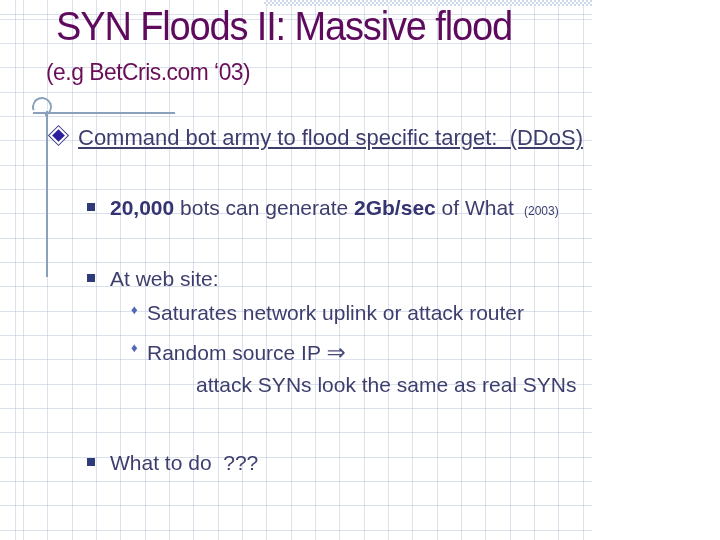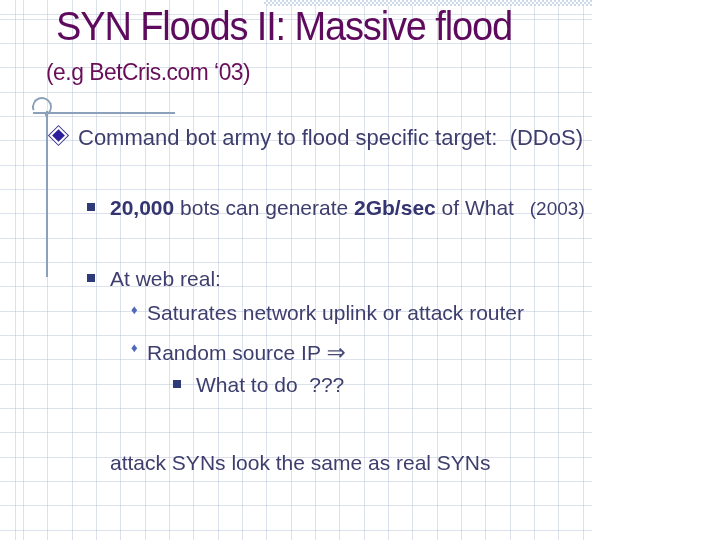--- a/index.html
+++ b/index.html
@@ -33,30 +33,30 @@
     transform:scaleX(.95);transform-origin:left top;white-space:pre;
   }
   .subtitle{
     position:absolute;left:46px;top:58px;
     font-size:24px;letter-spacing:-0.5px;color:#690e58;
     transform:scaleX(.95);transform-origin:left top;white-space:pre;
   }
   
   .content{position:absolute;left:0;top:0;width:720px;height:540px;}
   .line{position:absolute;color:#3e3e6e;line-height:1.25;white-space:pre;}
-  .line:nth-child(1){top:124px;left:78px;font-size:22px;}
+  .line:nth-child(1){top:124px;left:78px;font-size:22px;text-decoration:underline;}
   .line:nth-child(2){top:195px;left:110px;font-size:21px;}
   .line:nth-child(3){top:266px;left:110px;font-size:21px;}
   .line:nth-child(4){top:300px;left:147px;font-size:21px;}
   .line:nth-child(5){top:338px;left:147px;font-size:21px;}
   .line:nth-child(6){top:372px;left:196px;font-size:21px;}
   .line:nth-child(7){top:450px;left:110px;font-size:21px;}
   .seg{white-space:pre;}
   .seg.bold{font-weight:700;color:#343470;text-align:right;}
-  .seg.small{font-size:19px;}
+  .seg.small{font-size:12px;}
   .seg.arrow{font-size:23px;color:#4a4a78;}
   
   .bullet{position:absolute;}
   .gem{left:-27px;top:4px;width:15px;height:15px;}
   .gem::before{content:"";position:absolute;inset:0;border:1px solid #3a3a8c;transform:rotate(45deg);background:#ffffff;}
   .gem::after{content:"";position:absolute;left:3px;top:3px;width:9px;height:9px;background:#2d1f9b;transform:rotate(45deg);}
   .sq{left:-23px;top:8px;width:8px;height:8px;background:#2f3a78;}
   .dia{left:-16px;top:2px;font-size:13px;color:#5068b8;}
   
   .pagenum{position:absolute;left:688px;top:511px;font-size:14px;color:#3a3a5c;text-decoration:underline;}
@@ -70,21 +70,21 @@
   <div class="vrule-left"></div>
   <div class="hrule"></div>
   <div class="compass"></div>
 
   <div class="title">SYN Floods II: Massive flood</div>
   <div class="subtitle">(e.g BetCris.com ‘03)</div>
 
   <div class="content" id="content">
       <div class="line lvl1"><span class="bullet gem"></span><span class="seg">Command bot army to flood specific target:  (DDoS)</span></div>
       <div class="line lvl2"><span class="bullet sq"></span><span class="seg bold">20,000</span><span class="seg"> bots can generate </span><span class="seg bold">2Gb/sec</span><span class="seg"> of What</span><span class="seg small">   (2003)</span></div>
-      <div class="line lvl2"><span class="bullet sq"></span><span class="seg">At web real:</span></div>
+      <div class="line lvl2"><span class="bullet sq"></span><span class="seg">At web site:</span></div>
       <div class="line lvl3"><span class="bullet dia">♦</span><span class="seg">Saturates network uplink or attack router</span></div>
       <div class="line lvl3"><span class="bullet dia">♦</span><span class="seg">Random source IP </span><span class="seg arrow">⇒</span></div>
+      <div class="line lvl4"><span class="seg">attack SYNs look the same as real SYNs</span></div>
       <div class="line lvl2"><span class="bullet sq"></span><span class="seg">What to do  ???</span></div>
-      <div class="line lvl4"><span class="seg">attack SYNs look the same as real SYNs</span></div>
     </div>
 
   <div class="pagenum">18</div>
 </div>
 
 </body></html>

